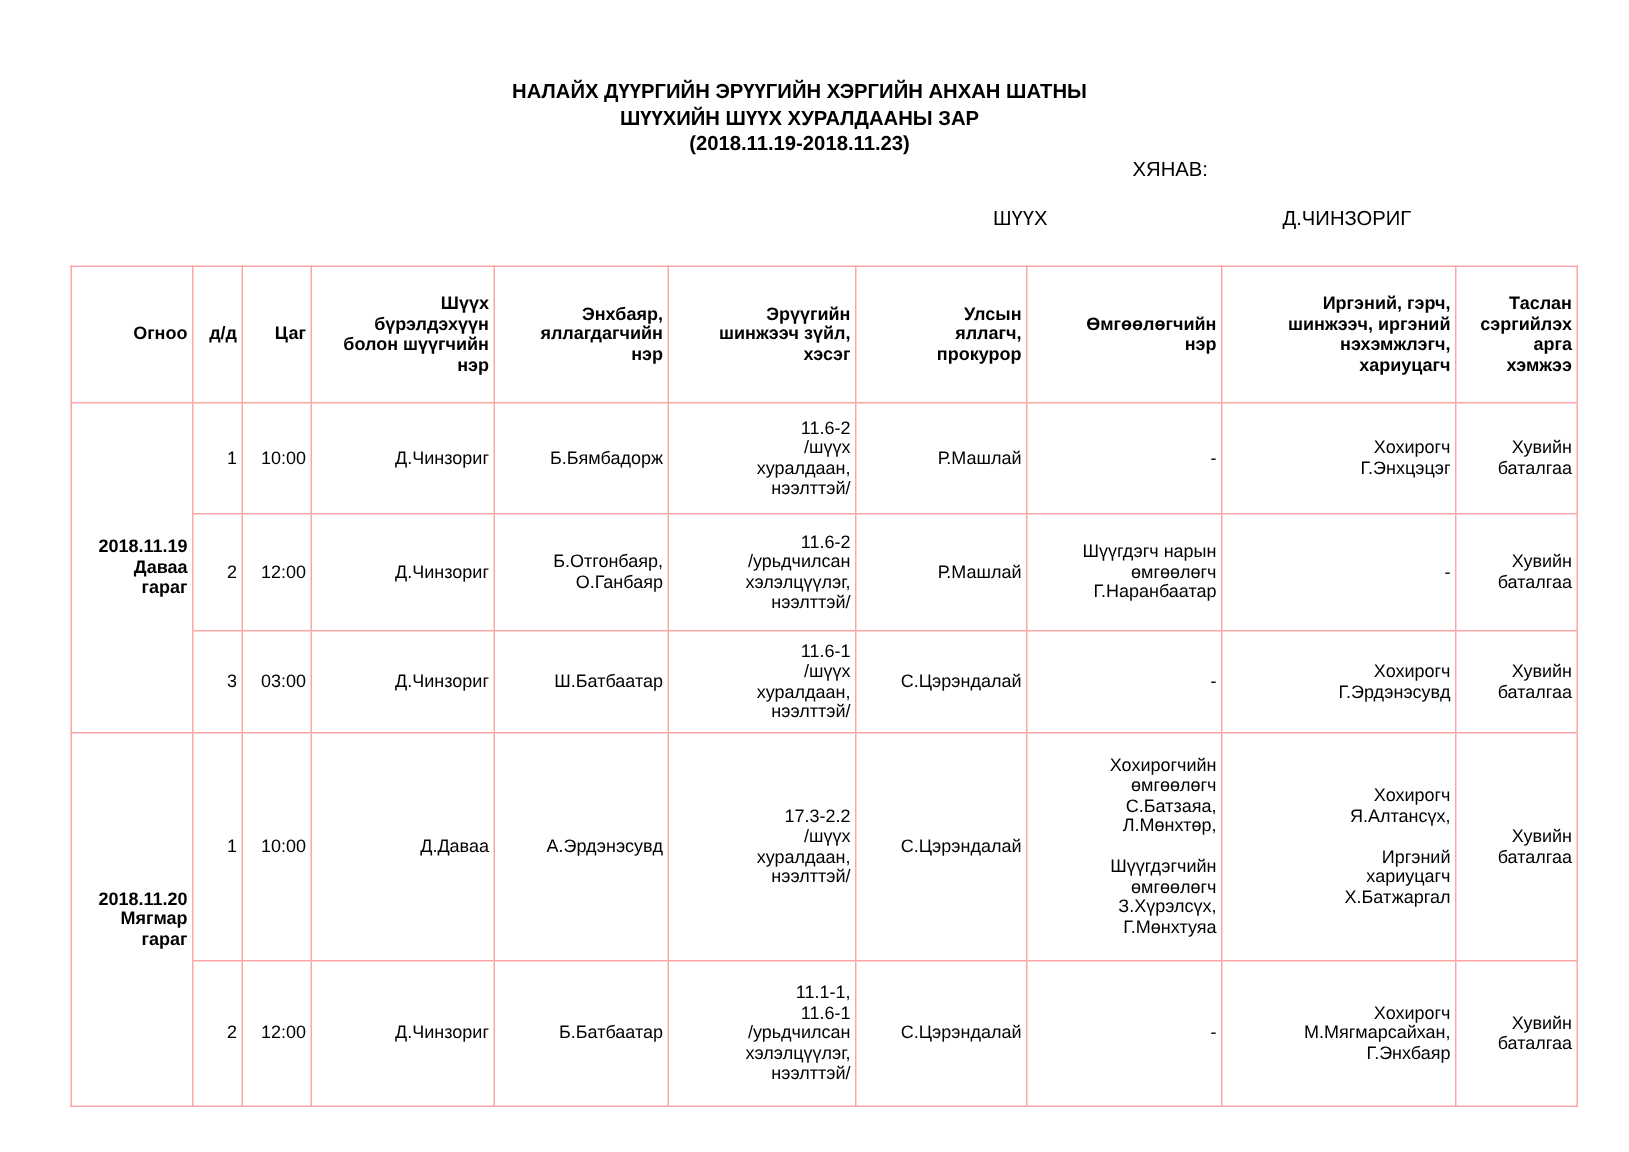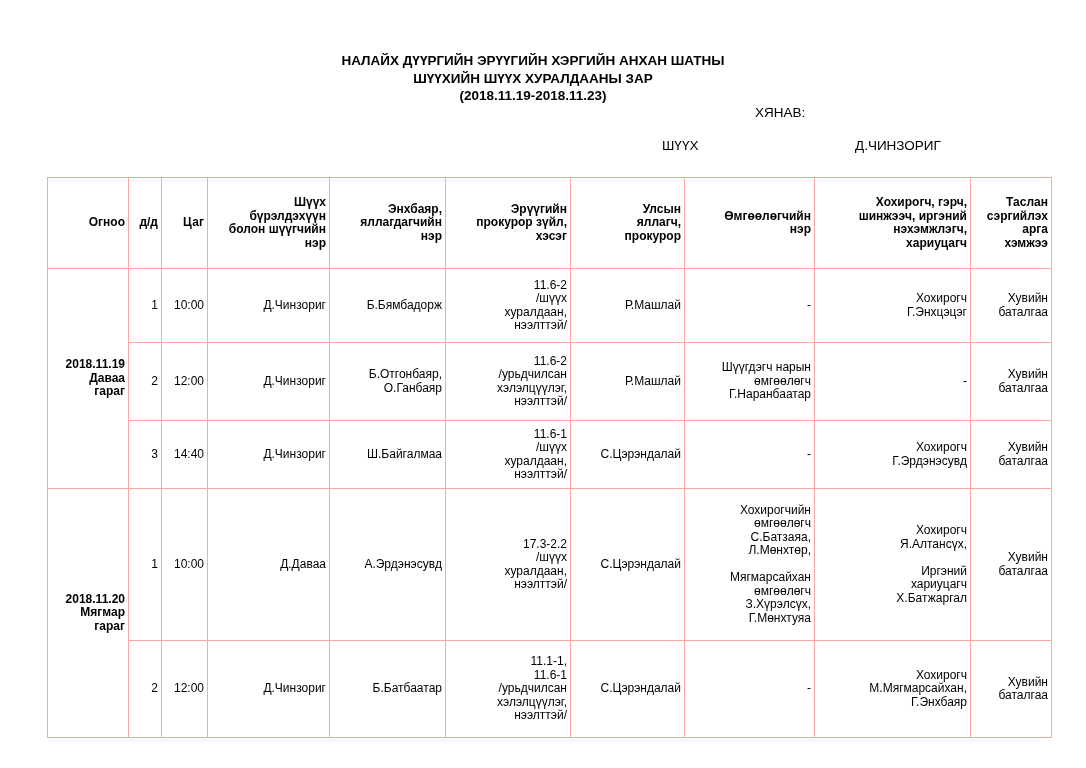--- a/index.html
+++ b/index.html
@@ -96,28 +96,28 @@
       <th>д/д</th>
       <th>Цаг</th>
       <th>Шүүх
 бүрэлдэхүүн
 болон шүүгчийн
 нэр</th>
       <th>Энхбаяр,
 яллагдагчийн
 нэр</th>
       <th>Эрүүгийн
-прокурор зүйл,
+шинжээч зүйл,
 хэсэг</th>
       <th>Улсын
 яллагч,
 прокурор</th>
       <th>Өмгөөлөгчийн
 нэр</th>
-      <th>Хохирогч, гэрч,
+      <th>Иргэний, гэрч,
 шинжээч, иргэний
 нэхэмжлэгч,
 хариуцагч</th>
       <th>Таслан
 сэргийлэх
 арга
 хэмжээ</th>
     </tr>
 
     <tr class="row-a1">
@@ -154,23 +154,23 @@
       <td>Шүүгдэгч нарын
 өмгөөлөгч
 Г.Наранбаатар</td>
       <td>-</td>
       <td>Хувийн
 баталгаа</td>
     </tr>
 
     <tr class="row-a3">
       <td>3</td>
-      <td>14:40</td>
-      <td>Д.Чинзориг</td>
-      <td>Ш.Байгалмаа</td>
+      <td>03:00</td>
+      <td>Д.Чинзориг</td>
+      <td>Ш.Батбаатар</td>
       <td>11.6-1
 /шүүх
 хуралдаан,
 нээлттэй/</td>
       <td>С.Цэрэндалай</td>
       <td>-</td>
       <td>Хохирогч
 Г.Эрдэнэсувд</td>
       <td>Хувийн
 баталгаа</td>
@@ -187,21 +187,21 @@
       <td>17.3-2.2
 /шүүх
 хуралдаан,
 нээлттэй/</td>
       <td>С.Цэрэндалай</td>
       <td>Хохирогчийн
 өмгөөлөгч
 С.Батзаяа,
 Л.Мөнхтөр,
 
-Мягмарсайхан
+Шүүгдэгчийн
 өмгөөлөгч
 З.Хүрэлсүх,
 Г.Мөнхтуяа</td>
       <td>Хохирогч
 Я.Алтансүх,
 
 Иргэний
 хариуцагч
 Х.Батжаргал</td>
       <td>Хувийн

